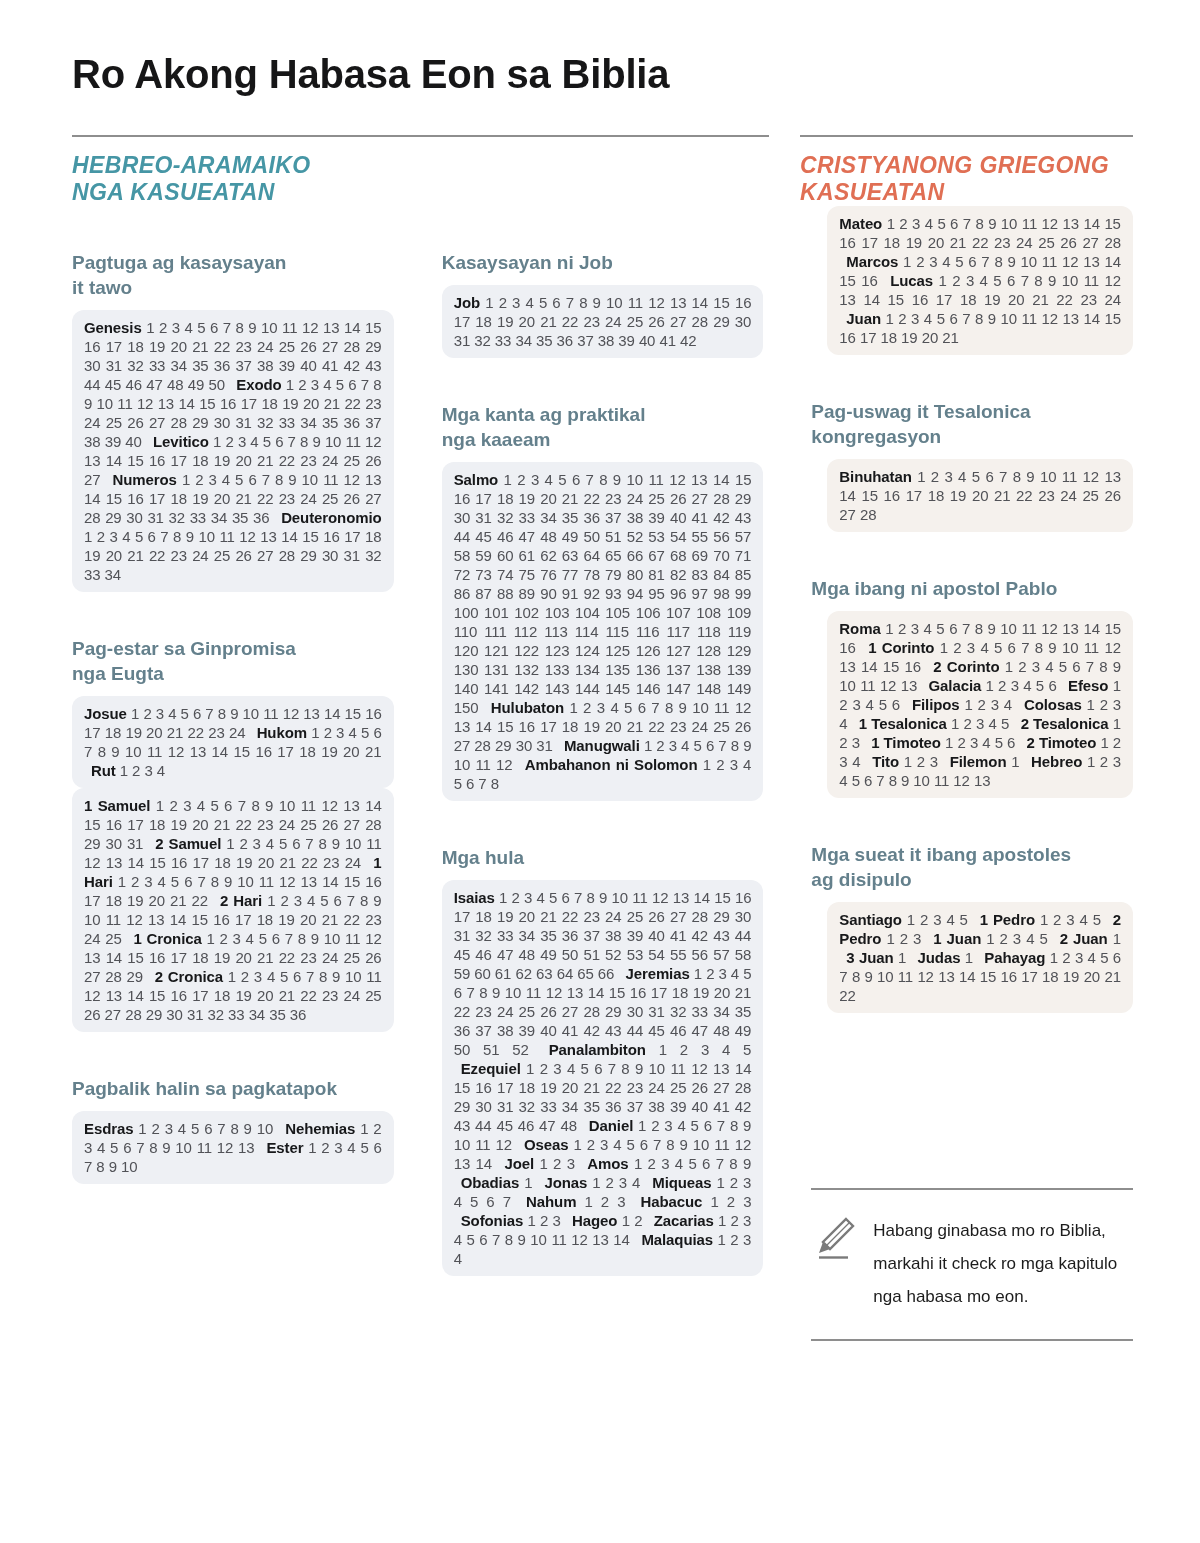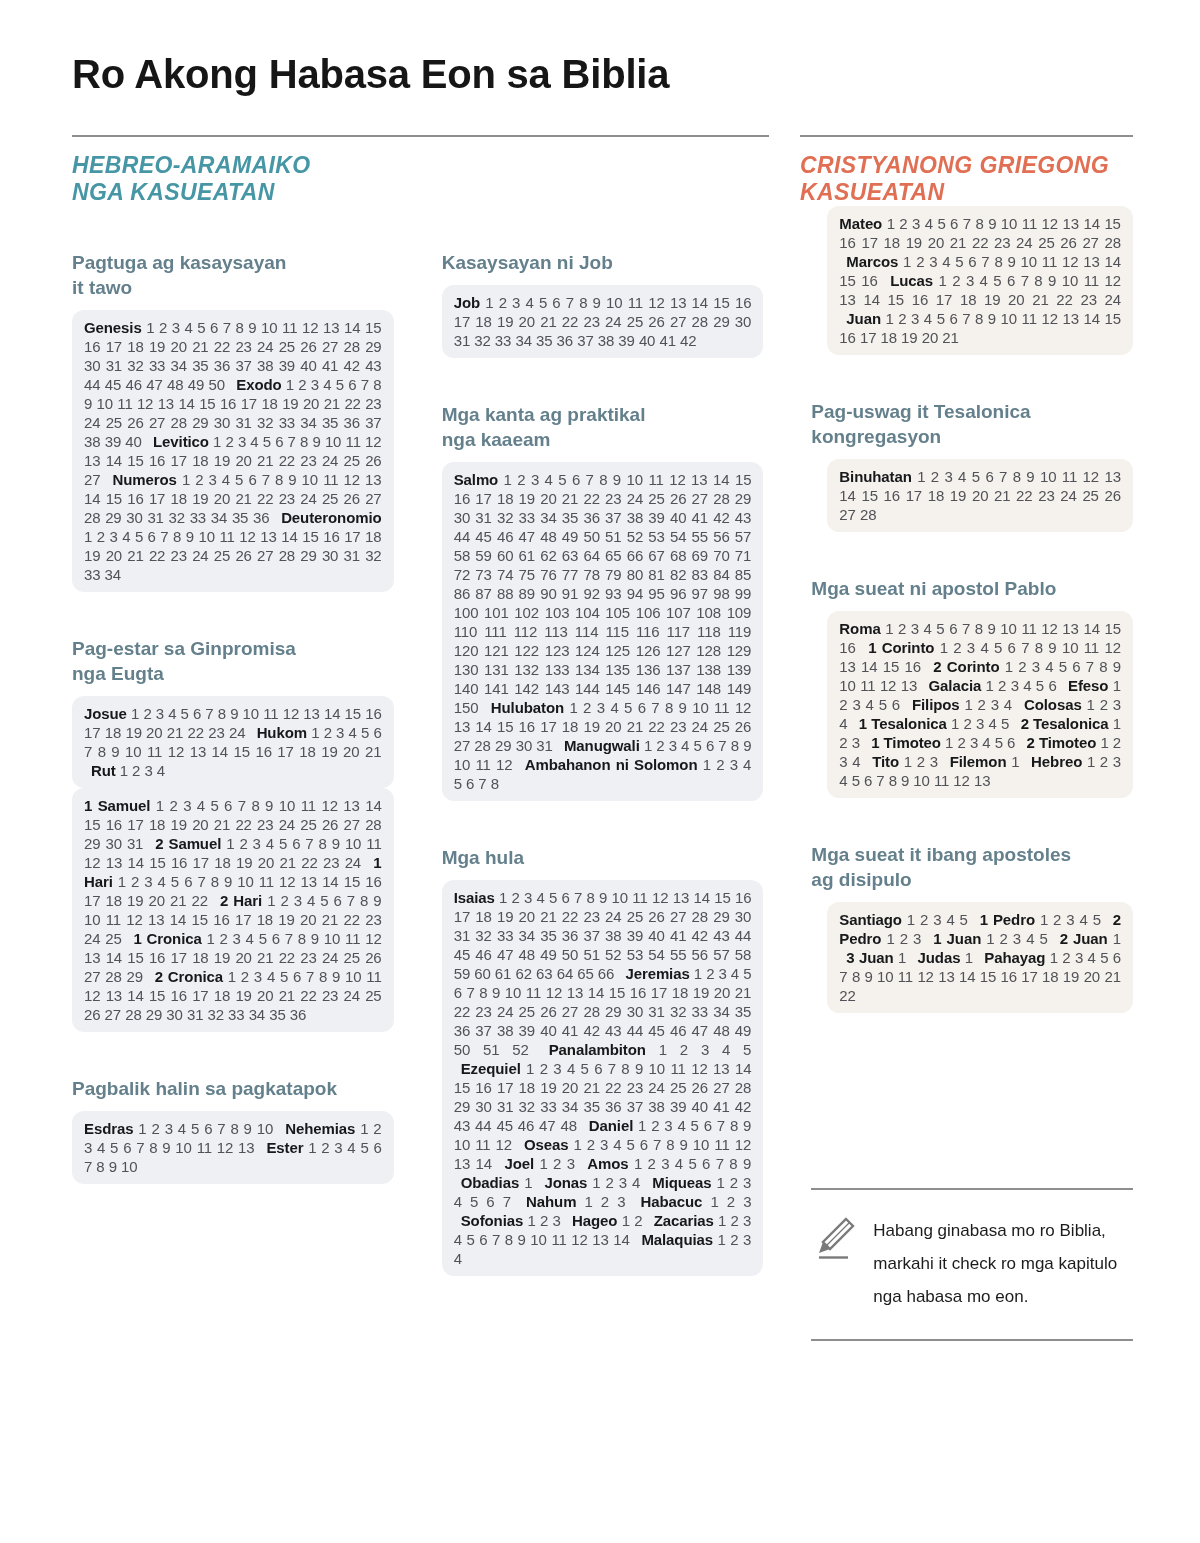--- a/index.html
+++ b/index.html
@@ -100,21 +100,21 @@
           <h3 class="group-heading">Mga hula</h3>
           <div class="book-box"><b class="bname">Isaias</b> <span class="ch">1</span> <span class="ch">2</span> <span class="ch">3</span> <span class="ch">4</span> <span class="ch">5</span> <span class="ch">6</span> <span class="ch">7</span> <span class="ch">8</span> <span class="ch">9</span> <span class="ch">10</span> <span class="ch">11</span> <span class="ch">12</span> <span class="ch">13</span> <span class="ch">14</span> <span class="ch">15</span> <span class="ch">16</span> <span class="ch">17</span> <span class="ch">18</span> <span class="ch">19</span> <span class="ch">20</span> <span class="ch">21</span> <span class="ch">22</span> <span class="ch">23</span> <span class="ch">24</span> <span class="ch">25</span> <span class="ch">26</span> <span class="ch">27</span> <span class="ch">28</span> <span class="ch">29</span> <span class="ch">30</span> <span class="ch">31</span> <span class="ch">32</span> <span class="ch">33</span> <span class="ch">34</span> <span class="ch">35</span> <span class="ch">36</span> <span class="ch">37</span> <span class="ch">38</span> <span class="ch">39</span> <span class="ch">40</span> <span class="ch">41</span> <span class="ch">42</span> <span class="ch">43</span> <span class="ch">44</span> <span class="ch">45</span> <span class="ch">46</span> <span class="ch">47</span> <span class="ch">48</span> <span class="ch">49</span> <span class="ch">50</span> <span class="ch">51</span> <span class="ch">52</span> <span class="ch">53</span> <span class="ch">54</span> <span class="ch">55</span> <span class="ch">56</span> <span class="ch">57</span> <span class="ch">58</span> <span class="ch">59</span> <span class="ch">60</span> <span class="ch">61</span> <span class="ch">62</span> <span class="ch">63</span> <span class="ch">64</span> <span class="ch">65</span> <span class="ch">66</span> <b class="bname">Jeremias</b> <span class="ch">1</span> <span class="ch">2</span> <span class="ch">3</span> <span class="ch">4</span> <span class="ch">5</span> <span class="ch">6</span> <span class="ch">7</span> <span class="ch">8</span> <span class="ch">9</span> <span class="ch">10</span> <span class="ch">11</span> <span class="ch">12</span> <span class="ch">13</span> <span class="ch">14</span> <span class="ch">15</span> <span class="ch">16</span> <span class="ch">17</span> <span class="ch">18</span> <span class="ch">19</span> <span class="ch">20</span> <span class="ch">21</span> <span class="ch">22</span> <span class="ch">23</span> <span class="ch">24</span> <span class="ch">25</span> <span class="ch">26</span> <span class="ch">27</span> <span class="ch">28</span> <span class="ch">29</span> <span class="ch">30</span> <span class="ch">31</span> <span class="ch">32</span> <span class="ch">33</span> <span class="ch">34</span> <span class="ch">35</span> <span class="ch">36</span> <span class="ch">37</span> <span class="ch">38</span> <span class="ch">39</span> <span class="ch">40</span> <span class="ch">41</span> <span class="ch">42</span> <span class="ch">43</span> <span class="ch">44</span> <span class="ch">45</span> <span class="ch">46</span> <span class="ch">47</span> <span class="ch">48</span> <span class="ch">49</span> <span class="ch">50</span> <span class="ch">51</span> <span class="ch">52</span> <b class="bname">Panalambiton</b> <span class="ch">1</span> <span class="ch">2</span> <span class="ch">3</span> <span class="ch">4</span> <span class="ch">5</span> <b class="bname">Ezequiel</b> <span class="ch">1</span> <span class="ch">2</span> <span class="ch">3</span> <span class="ch">4</span> <span class="ch">5</span> <span class="ch">6</span> <span class="ch">7</span> <span class="ch">8</span> <span class="ch">9</span> <span class="ch">10</span> <span class="ch">11</span> <span class="ch">12</span> <span class="ch">13</span> <span class="ch">14</span> <span class="ch">15</span> <span class="ch">16</span> <span class="ch">17</span> <span class="ch">18</span> <span class="ch">19</span> <span class="ch">20</span> <span class="ch">21</span> <span class="ch">22</span> <span class="ch">23</span> <span class="ch">24</span> <span class="ch">25</span> <span class="ch">26</span> <span class="ch">27</span> <span class="ch">28</span> <span class="ch">29</span> <span class="ch">30</span> <span class="ch">31</span> <span class="ch">32</span> <span class="ch">33</span> <span class="ch">34</span> <span class="ch">35</span> <span class="ch">36</span> <span class="ch">37</span> <span class="ch">38</span> <span class="ch">39</span> <span class="ch">40</span> <span class="ch">41</span> <span class="ch">42</span> <span class="ch">43</span> <span class="ch">44</span> <span class="ch">45</span> <span class="ch">46</span> <span class="ch">47</span> <span class="ch">48</span> <b class="bname">Daniel</b> <span class="ch">1</span> <span class="ch">2</span> <span class="ch">3</span> <span class="ch">4</span> <span class="ch">5</span> <span class="ch">6</span> <span class="ch">7</span> <span class="ch">8</span> <span class="ch">9</span> <span class="ch">10</span> <span class="ch">11</span> <span class="ch">12</span> <b class="bname">Oseas</b> <span class="ch">1</span> <span class="ch">2</span> <span class="ch">3</span> <span class="ch">4</span> <span class="ch">5</span> <span class="ch">6</span> <span class="ch">7</span> <span class="ch">8</span> <span class="ch">9</span> <span class="ch">10</span> <span class="ch">11</span> <span class="ch">12</span> <span class="ch">13</span> <span class="ch">14</span> <b class="bname">Joel</b> <span class="ch">1</span> <span class="ch">2</span> <span class="ch">3</span> <b class="bname">Amos</b> <span class="ch">1</span> <span class="ch">2</span> <span class="ch">3</span> <span class="ch">4</span> <span class="ch">5</span> <span class="ch">6</span> <span class="ch">7</span> <span class="ch">8</span> <span class="ch">9</span> <b class="bname">Obadias</b> <span class="ch">1</span> <b class="bname">Jonas</b> <span class="ch">1</span> <span class="ch">2</span> <span class="ch">3</span> <span class="ch">4</span> <b class="bname">Mi­queas</b> <span class="ch">1</span> <span class="ch">2</span> <span class="ch">3</span> <span class="ch">4</span> <span class="ch">5</span> <span class="ch">6</span> <span class="ch">7</span> <b class="bname">Nahum</b> <span class="ch">1</span> <span class="ch">2</span> <span class="ch">3</span> <b class="bname">Ha­bacuc</b> <span class="ch">1</span> <span class="ch">2</span> <span class="ch">3</span> <b class="bname">Sofonias</b> <span class="ch">1</span> <span class="ch">2</span> <span class="ch">3</span> <b class="bname">Hageo</b> <span class="ch">1</span> <span class="ch">2</span> <b class="bname">Zacarias</b> <span class="ch">1</span> <span class="ch">2</span> <span class="ch">3</span> <span class="ch">4</span> <span class="ch">5</span> <span class="ch">6</span> <span class="ch">7</span> <span class="ch">8</span> <span class="ch">9</span> <span class="ch">10</span> <span class="ch">11</span> <span class="ch">12</span> <span class="ch">13</span> <span class="ch">14</span> <b class="bname">Malaquias</b> <span class="ch">1</span> <span class="ch">2</span> <span class="ch">3</span> <span class="ch">4</span> </div>
         </div>
     </div>
     <div class="col warm">
       <div class="groups">
           <div class="book-box"><b class="bname">Mateo</b> <span class="ch">1</span> <span class="ch">2</span> <span class="ch">3</span> <span class="ch">4</span> <span class="ch">5</span> <span class="ch">6</span> <span class="ch">7</span> <span class="ch">8</span> <span class="ch">9</span> <span class="ch">10</span> <span class="ch">11</span> <span class="ch">12</span> <span class="ch">13</span> <span class="ch">14</span> <span class="ch">15</span> <span class="ch">16</span> <span class="ch">17</span> <span class="ch">18</span> <span class="ch">19</span> <span class="ch">20</span> <span class="ch">21</span> <span class="ch">22</span> <span class="ch">23</span> <span class="ch">24</span> <span class="ch">25</span> <span class="ch">26</span> <span class="ch">27</span> <span class="ch">28</span> <b class="bname">Marcos</b> <span class="ch">1</span> <span class="ch">2</span> <span class="ch">3</span> <span class="ch">4</span> <span class="ch">5</span> <span class="ch">6</span> <span class="ch">7</span> <span class="ch">8</span> <span class="ch">9</span> <span class="ch">10</span> <span class="ch">11</span> <span class="ch">12</span> <span class="ch">13</span> <span class="ch">14</span> <span class="ch">15</span> <span class="ch">16</span> <b class="bname">Lucas</b> <span class="ch">1</span> <span class="ch">2</span> <span class="ch">3</span> <span class="ch">4</span> <span class="ch">5</span> <span class="ch">6</span> <span class="ch">7</span> <span class="ch">8</span> <span class="ch">9</span> <span class="ch">10</span> <span class="ch">11</span> <span class="ch">12</span> <span class="ch">13</span> <span class="ch">14</span> <span class="ch">15</span> <span class="ch">16</span> <span class="ch">17</span> <span class="ch">18</span> <span class="ch">19</span> <span class="ch">20</span> <span class="ch">21</span> <span class="ch">22</span> <span class="ch">23</span> <span class="ch">24</span> <b class="bname">Juan</b> <span class="ch">1</span> <span class="ch">2</span> <span class="ch">3</span> <span class="ch">4</span> <span class="ch">5</span> <span class="ch">6</span> <span class="ch">7</span> <span class="ch">8</span> <span class="ch">9</span> <span class="ch">10</span> <span class="ch">11</span> <span class="ch">12</span> <span class="ch">13</span> <span class="ch">14</span> <span class="ch">15</span> <span class="ch">16</span> <span class="ch">17</span> <span class="ch">18</span> <span class="ch">19</span> <span class="ch">20</span> <span class="ch">21</span> </div>
           <h3 class="group-heading">Pag-uswag it Tesalonica
 kongregasyon</h3>
           <div class="book-box"><b class="bname">Binuhatan</b> <span class="ch">1</span> <span class="ch">2</span> <span class="ch">3</span> <span class="ch">4</span> <span class="ch">5</span> <span class="ch">6</span> <span class="ch">7</span> <span class="ch">8</span> <span class="ch">9</span> <span class="ch">10</span> <span class="ch">11</span> <span class="ch">12</span> <span class="ch">13</span> <span class="ch">14</span> <span class="ch">15</span> <span class="ch">16</span> <span class="ch">17</span> <span class="ch">18</span> <span class="ch">19</span> <span class="ch">20</span> <span class="ch">21</span> <span class="ch">22</span> <span class="ch">23</span> <span class="ch">24</span> <span class="ch">25</span> <span class="ch">26</span> <span class="ch">27</span> <span class="ch">28</span> </div>
-          <h3 class="group-heading">Mga sueat ni apostol Pablo</h3>
+          <h3 class="group-heading">Mga ibang ni apostol Pablo</h3>
           <div class="book-box"><b class="bname">Roma</b> <span class="ch">1</span> <span class="ch">2</span> <span class="ch">3</span> <span class="ch">4</span> <span class="ch">5</span> <span class="ch">6</span> <span class="ch">7</span> <span class="ch">8</span> <span class="ch">9</span> <span class="ch">10</span> <span class="ch">11</span> <span class="ch">12</span> <span class="ch">13</span> <span class="ch">14</span> <span class="ch">15</span> <span class="ch">16</span> <b class="bname">1 Corinto</b> <span class="ch">1</span> <span class="ch">2</span> <span class="ch">3</span> <span class="ch">4</span> <span class="ch">5</span> <span class="ch">6</span> <span class="ch">7</span> <span class="ch">8</span> <span class="ch">9</span> <span class="ch">10</span> <span class="ch">11</span> <span class="ch">12</span> <span class="ch">13</span> <span class="ch">14</span> <span class="ch">15</span> <span class="ch">16</span> <b class="bname">2 Corinto</b> <span class="ch">1</span> <span class="ch">2</span> <span class="ch">3</span> <span class="ch">4</span> <span class="ch">5</span> <span class="ch">6</span> <span class="ch">7</span> <span class="ch">8</span> <span class="ch">9</span> <span class="ch">10</span> <span class="ch">11</span> <span class="ch">12</span> <span class="ch">13</span> <b class="bname">Galacia</b> <span class="ch">1</span> <span class="ch">2</span> <span class="ch">3</span> <span class="ch">4</span> <span class="ch">5</span> <span class="ch">6</span> <b class="bname">Efeso</b> <span class="ch">1</span> <span class="ch">2</span> <span class="ch">3</span> <span class="ch">4</span> <span class="ch">5</span> <span class="ch">6</span> <b class="bname">Filipos</b> <span class="ch">1</span> <span class="ch">2</span> <span class="ch">3</span> <span class="ch">4</span> <b class="bname">Colosas</b> <span class="ch">1</span> <span class="ch">2</span> <span class="ch">3</span> <span class="ch">4</span> <b class="bname">1 Tesalonica</b> <span class="ch">1</span> <span class="ch">2</span> <span class="ch">3</span> <span class="ch">4</span> <span class="ch">5</span> <b class="bname">2 Tesalonica</b> <span class="ch">1</span> <span class="ch">2</span> <span class="ch">3</span> <b class="bname">1 Timoteo</b> <span class="ch">1</span> <span class="ch">2</span> <span class="ch">3</span> <span class="ch">4</span> <span class="ch">5</span> <span class="ch">6</span> <b class="bname">2 Timoteo</b> <span class="ch">1</span> <span class="ch">2</span> <span class="ch">3</span> <span class="ch">4</span> <b class="bname">Tito</b> <span class="ch">1</span> <span class="ch">2</span> <span class="ch">3</span> <b class="bname">Filemon</b> <span class="ch">1</span> <b class="bname">Hebreo</b> <span class="ch">1</span> <span class="ch">2</span> <span class="ch">3</span> <span class="ch">4</span> <span class="ch">5</span> <span class="ch">6</span> <span class="ch">7</span> <span class="ch">8</span> <span class="ch">9</span> <span class="ch">10</span> <span class="ch">11</span> <span class="ch">12</span> <span class="ch">13</span> </div>
           <h3 class="group-heading">Mga sueat it ibang apostoles
 ag disipulo</h3>
           <div class="book-box"><b class="bname">Santiago</b> <span class="ch">1</span> <span class="ch">2</span> <span class="ch">3</span> <span class="ch">4</span> <span class="ch">5</span> <b class="bname">1 Pedro</b> <span class="ch">1</span> <span class="ch">2</span> <span class="ch">3</span> <span class="ch">4</span> <span class="ch">5</span> <b class="bname">2 Pedro</b> <span class="ch">1</span> <span class="ch">2</span> <span class="ch">3</span> <b class="bname">1 Juan</b> <span class="ch">1</span> <span class="ch">2</span> <span class="ch">3</span> <span class="ch">4</span> <span class="ch">5</span> <b class="bname">2 Juan</b> <span class="ch">1</span> <b class="bname">3 Juan</b> <span class="ch">1</span> <b class="bname">Judas</b> <span class="ch">1</span> <b class="bname">Paha­yag</b> <span class="ch">1</span> <span class="ch">2</span> <span class="ch">3</span> <span class="ch">4</span> <span class="ch">5</span> <span class="ch">6</span> <span class="ch">7</span> <span class="ch">8</span> <span class="ch">9</span> <span class="ch">10</span> <span class="ch">11</span> <span class="ch">12</span> <span class="ch">13</span> <span class="ch">14</span> <span class="ch">15</span> <span class="ch">16</span> <span class="ch">17</span> <span class="ch">18</span> <span class="ch">19</span> <span class="ch">20</span> <span class="ch">21</span> <span class="ch">22</span> </div>
         </div>
 
       <div class="note">
         <span class="note-icon">
           <svg width="40" height="44" viewBox="0 0 40 44" aria-hidden="true">
             <polygon points="29,3 36,10 13,33 6,26" fill="none" stroke="#7a7a7a" stroke-width="2.4"></polygon>

